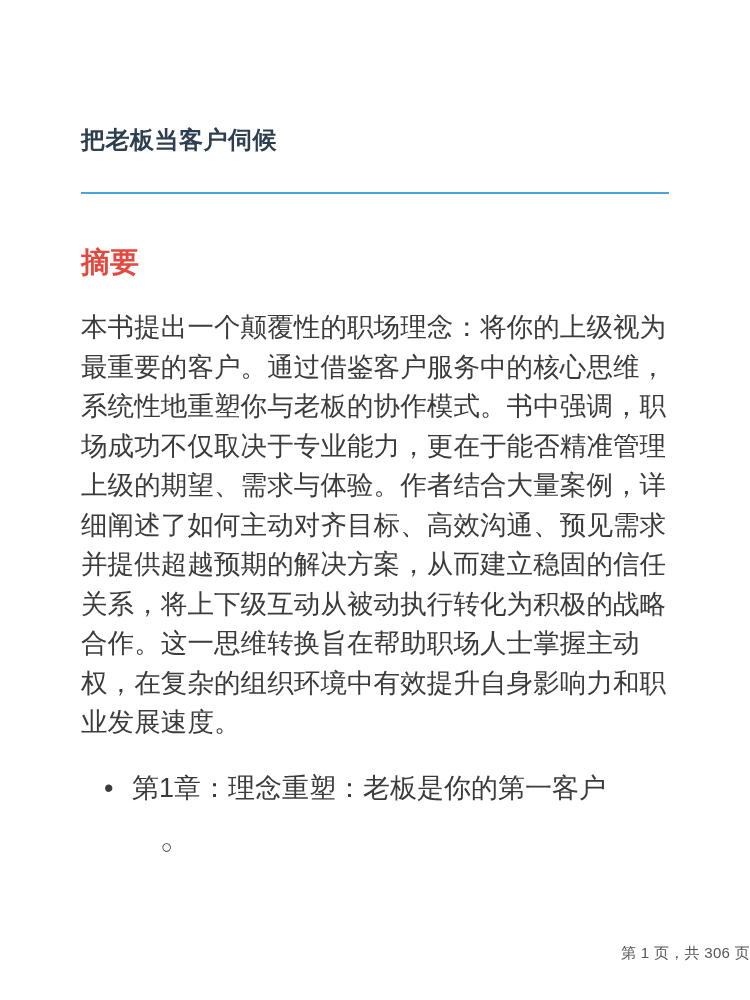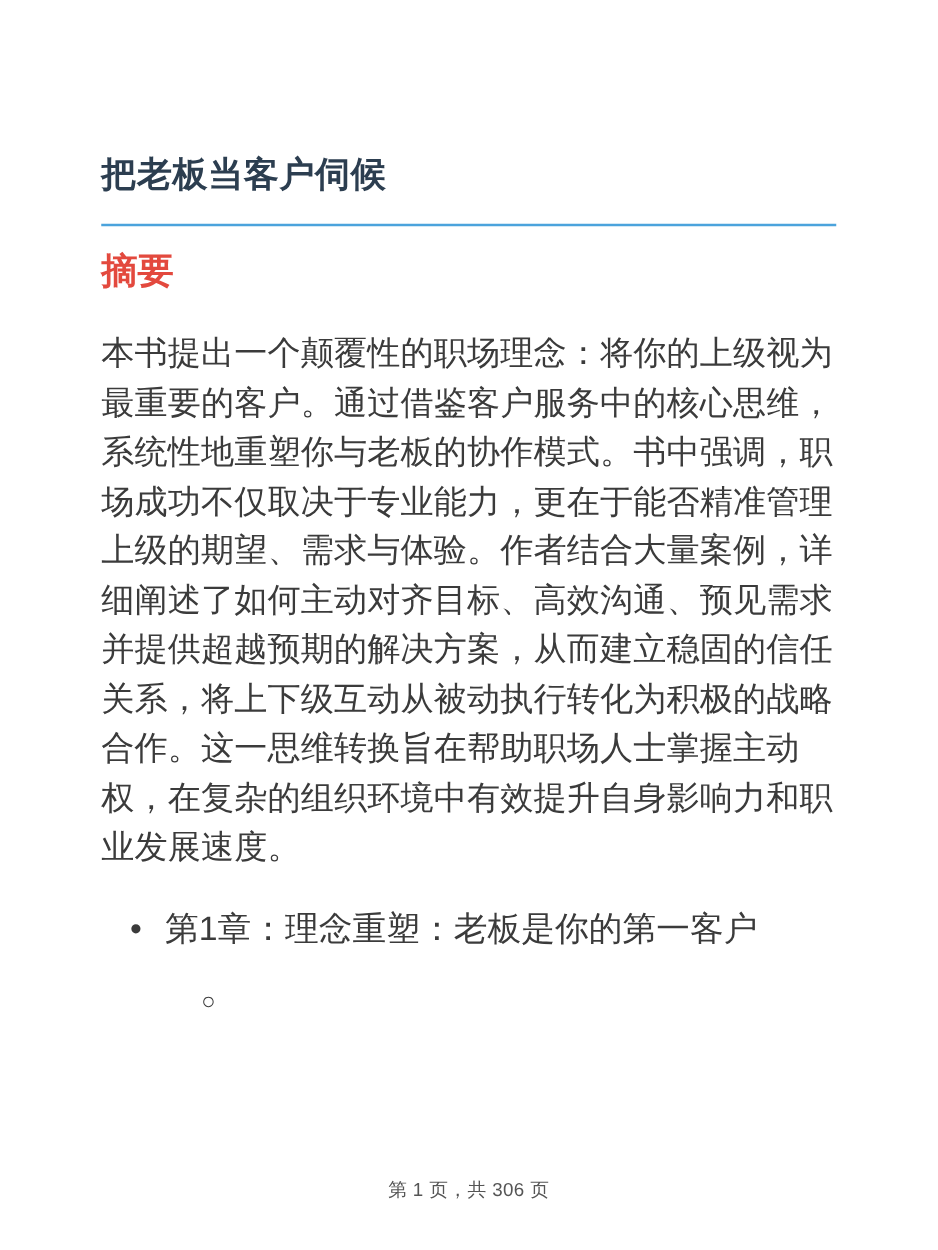--- a/index.html
+++ b/index.html
@@ -16,36 +16,36 @@
     width: 750px;
     height: 1000px;
     background: #ffffff;
   }
   .content {
     padding: 0 81px;
   }
   .doc-title {
     margin: 0;
     padding-top: 118px;
-    padding-bottom: 18px;
-    font-size: 28px;
+    padding-bottom: 31px;
+    font-size: 24px;
     line-height: 43px;
     font-weight: 700;
     color: #2c3e50;
     border-bottom: 2px solid #4ba3dc;
     letter-spacing: 0.5px;
   }
   .section-heading {
     margin: 0;
     font-size: 29px;
     line-height: 33px;
     font-weight: 700;
     color: #e3493e;
   }
-  .summary-heading { margin-top: 20px; }
+  .summary-heading { margin-top: 52px; }
   .toc-heading     { margin-top: 33px; }
   .summary-text {
     margin: 29px 0 0 0;
     font-size: 26.5px;
     line-height: 39.5px;
     color: #3b3b3b;
     white-space: pre-line;
     letter-spacing: 0.1px;
   }
   .toc-list {
@@ -75,21 +75,21 @@
     left: 80px;
     top: 1px;
     font-size: 19px;
     line-height: 34px;
   }
   .page-footer {
     position: absolute;
     left: 0;
     top: 944px;
     width: 750px;
-    text-align: center;
+    text-align: right;
     font-size: 15px;
     line-height: 18px;
     color: #555555;
     letter-spacing: 0.3px;
   }
 </style>
 </head>
 <body>
 
 <div class="page">

